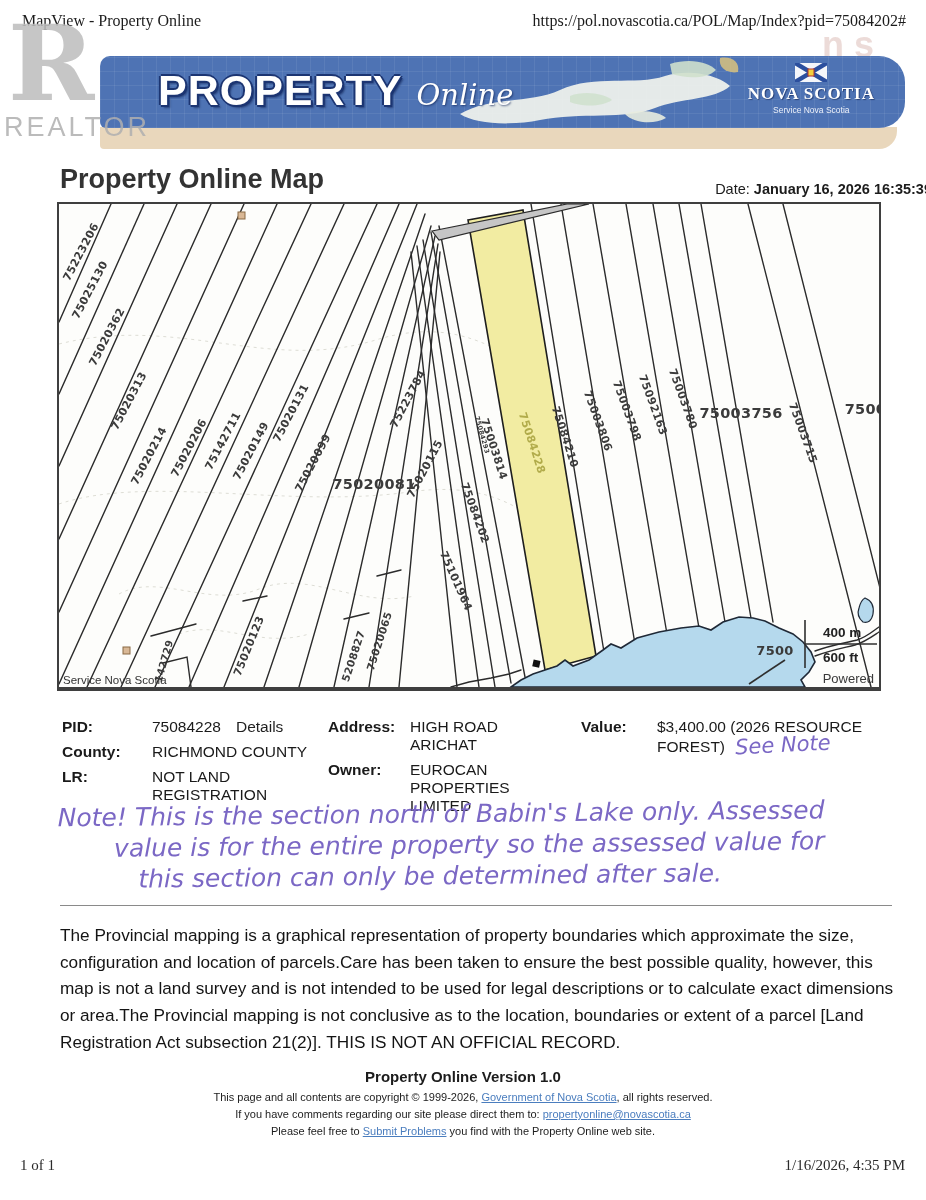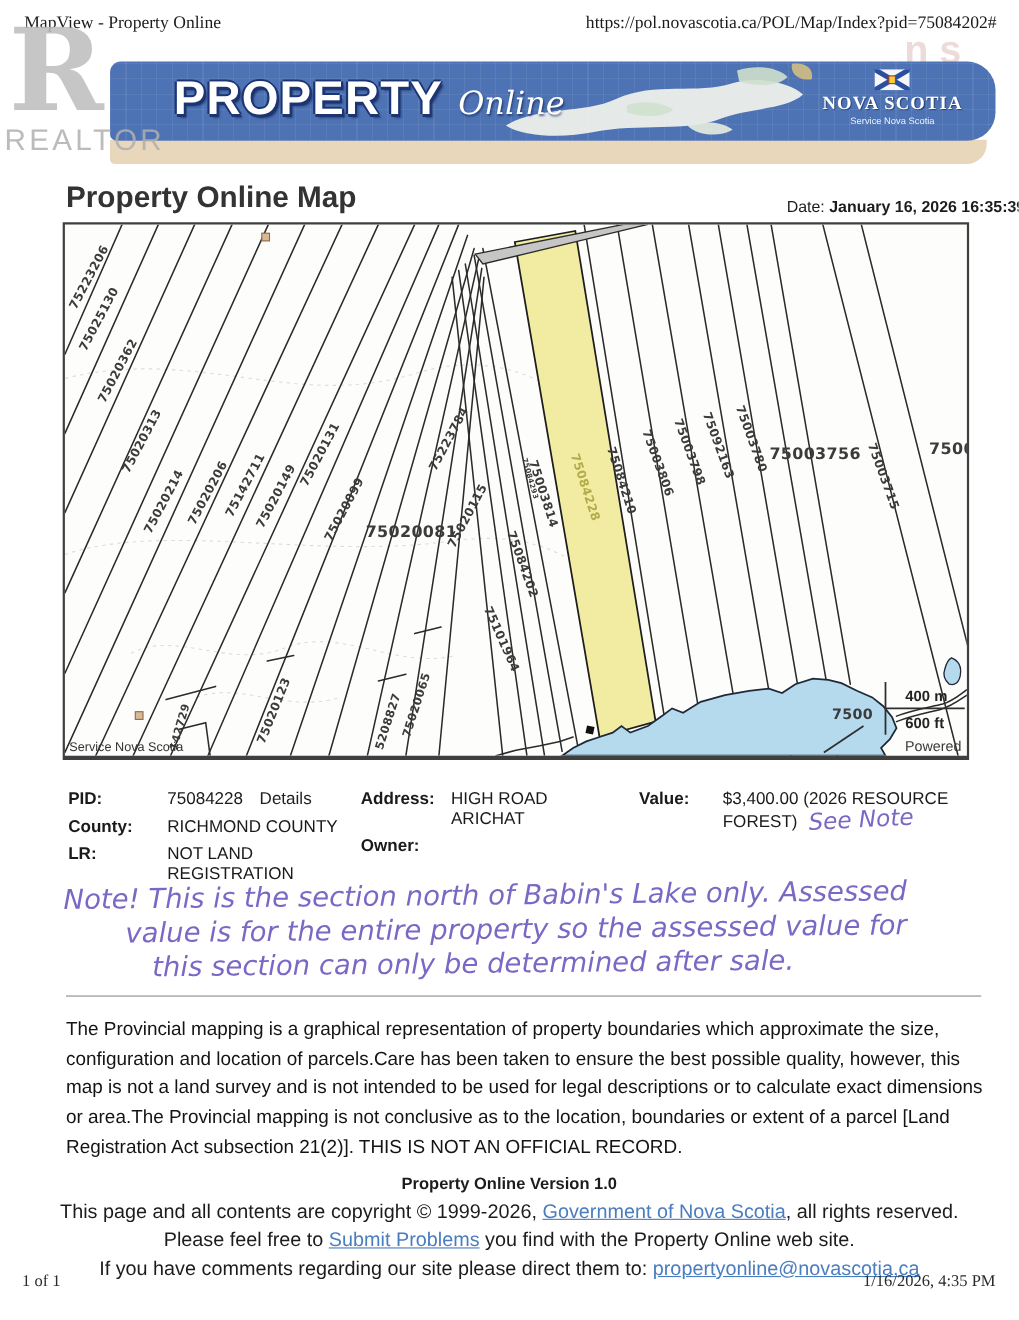--- a/index.html
+++ b/index.html
@@ -69,21 +69,21 @@
   .note{position:absolute;left:58px;top:798px;width:830px;font-size:25px;line-height:31px;
         transform:rotate(-.6deg);}
   .note div{white-space:nowrap;}
   .note .l2{padding-left:56px;} .note .l3{padding-left:80px;}
   
   .rule{position:absolute;left:60px;top:905px;width:832px;border-top:1.5px solid #8a8a8a;}
   .disclaimer{position:absolute;left:60px;top:922px;width:836px;font-size:17.2px;line-height:1.55;color:#141414;}
   
   .footer{position:absolute;left:0;top:1068px;width:926px;text-align:center;color:#1c1c1c;}
   .footer .ver{font-weight:700;font-size:15px;margin-bottom:6px;}
-  .footer .ln{font-size:18px;margin-bottom:5px;}
+  .footer .ln{font-size:11px;margin-bottom:5px;}
   .footer a{color:#4a7dbe;text-decoration:underline;cursor:pointer;}
 </style>
 </head>
 <body>
 
 <div class="ph-left serif">MapView - Property Online</div>
 <div class="ph-right serif">https://pol.novascotia.ca/POL/Map/Index?pid=75084202#</div>
 
 <div class="realtor">
   <div class="bigR">R</div>
@@ -248,20 +248,21 @@
       <span class="dval">NOT LAND REGISTRATION</span>
       </div>
   </div>
   <div class="dcol c2">
     <div class="drow">
         <span class="dlbl">Address:</span>
       <span class="dval"><span>HIGH ROAD</span><br><span>ARICHAT</span></span>
       </div>
     <div class="drow">
         <span class="dlbl">Owner:</span>
+      <span class="dval"><span>EUROCAN PROPERTIES</span><br><span>LIMITED</span></span>
       </div>
   </div>
   <div class="dcol c3">
     <div class="drow">
         <span class="dlbl">Value:</span>
       <span class="dval"><span>$3,400.00 (2026 RESOURCE</span><br>
         <span>FOREST)</span><span class="hand see-note" style="color: rgb(123, 104, 197);">See Note</span></span>
       </div>
   </div>
 </div>
@@ -272,18 +273,18 @@
   <div class="l3">this section can only be determined after sale.</div>
 </div>
 
 <div class="rule"></div>
 
 <div class="disclaimer">The Provincial mapping is a graphical representation of property boundaries which approximate the size, configuration and location of parcels.Care has been taken to ensure the best possible quality, however, this map is not a land survey and is not intended to be used for legal descriptions or to calculate exact dimensions or area.The Provincial mapping is not conclusive as to the location, boundaries or extent of a parcel [Land Registration Act subsection 21(2)]. THIS IS NOT AN OFFICIAL RECORD.</div>
 
 <div class="footer">
   <div class="ver">Property Online Version 1.0</div>
   <div class="ln"><span>This page and all contents are copyright © 1999-2026, </span><a style="color: rgb(74, 125, 190);">Government of Nova Scotia</a><span>, all rights reserved.</span></div>
+  <div class="ln"><span>If you have comments regarding our site please direct them to: </span><a style="color: rgb(74, 125, 190);">propertyonline@novascotia.ca</a></div>
   <div class="ln"><span>Please feel free to </span><a style="color: rgb(74, 125, 190);">Submit Problems</a><span> you find with the Property Online web site.</span></div>
-  <div class="ln"><span>If you have comments regarding our site please direct them to: </span><a style="color: rgb(74, 125, 190);">propertyonline@novascotia.ca</a></div>
 </div>
 
 <div class="pf-left serif">1 of 1</div>
 <div class="pf-right serif">1/16/2026, 4:35 PM</div>
 
 </body></html>

